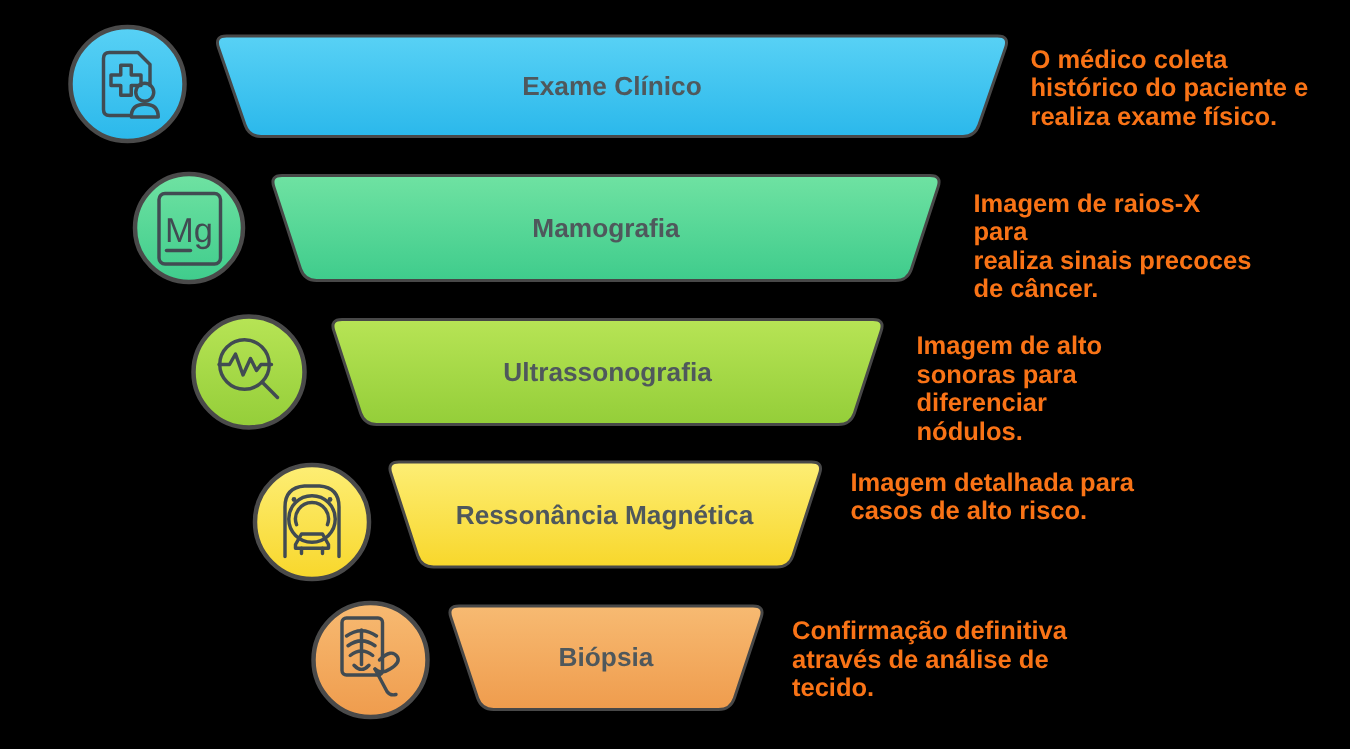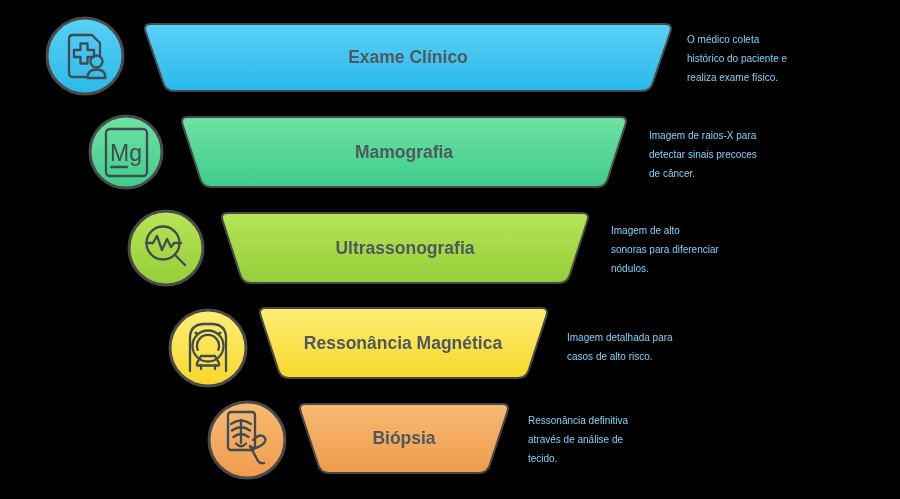--- a/index.html
+++ b/index.html
@@ -11,22 +11,22 @@
   .seg-label{
     font-family:"Liberation Sans", sans-serif;
     font-size:17.5px;font-weight:bold;fill:#4f585c;
   }
   .mg-text{
     font-family:"Liberation Sans", sans-serif;
     font-size:23px;font-weight:normal;fill:#414b52;
   }
   .desc{
     position:absolute;
-    font-size:10px;line-height:19px;font-weight:normal;
-    color:#7dd3fc;white-space:pre-line;width:190px;
+    font-size:17px;line-height:19px;font-weight:bold;
+    color:#f97316;white-space:pre-line;width:190px;
   }
   .glyph{fill:none;stroke:#414b52;stroke-width:2.3;stroke-linecap:round;stroke-linejoin:round;}
   .ring{stroke:#4a4a4a;stroke-width:3;}
   .segpath{stroke:#484848;stroke-width:2;}
 </style>
 </head>
 <body>
 
 <div class="canvas">
 
@@ -109,23 +109,23 @@
       <path class="glyph" d="M 236,443.5 Q 241,449 246,443.5"></path>
       <path class="glyph" d="M 253,440 Q 261,432 265,438 Q 267,442 260,446 Q 254,450 250,446"></path>
       <path class="glyph" d="M 250,446 L 258,461 Q 260,464 264,463"></path>
     </g>
   </svg>
 
   <div class="desc" style="left:687px;top:30px;">O médico coleta
 histórico do paciente e
 realiza exame físico.</div>
   <div class="desc" style="left:649px;top:126px;">Imagem de raios-X para
-detectar sinais precoces
+realiza sinais precoces
 de câncer.</div>
   <div class="desc" style="left:611px;top:221px;">Imagem de alto
 sonoras para diferenciar
 nódulos.</div>
-  <div class="desc" style="left:567px;top:328px;">Imagem detalhada para
+  <div class="desc" style="left:567px;top:312px;">Imagem detalhada para
 casos de alto risco.</div>
-  <div class="desc" style="left:528px;top:411px;">Ressonância definitiva
+  <div class="desc" style="left:528px;top:411px;">Confirmação definitiva
 através de análise de
 tecido.</div>
 </div>
 
 </body></html>

